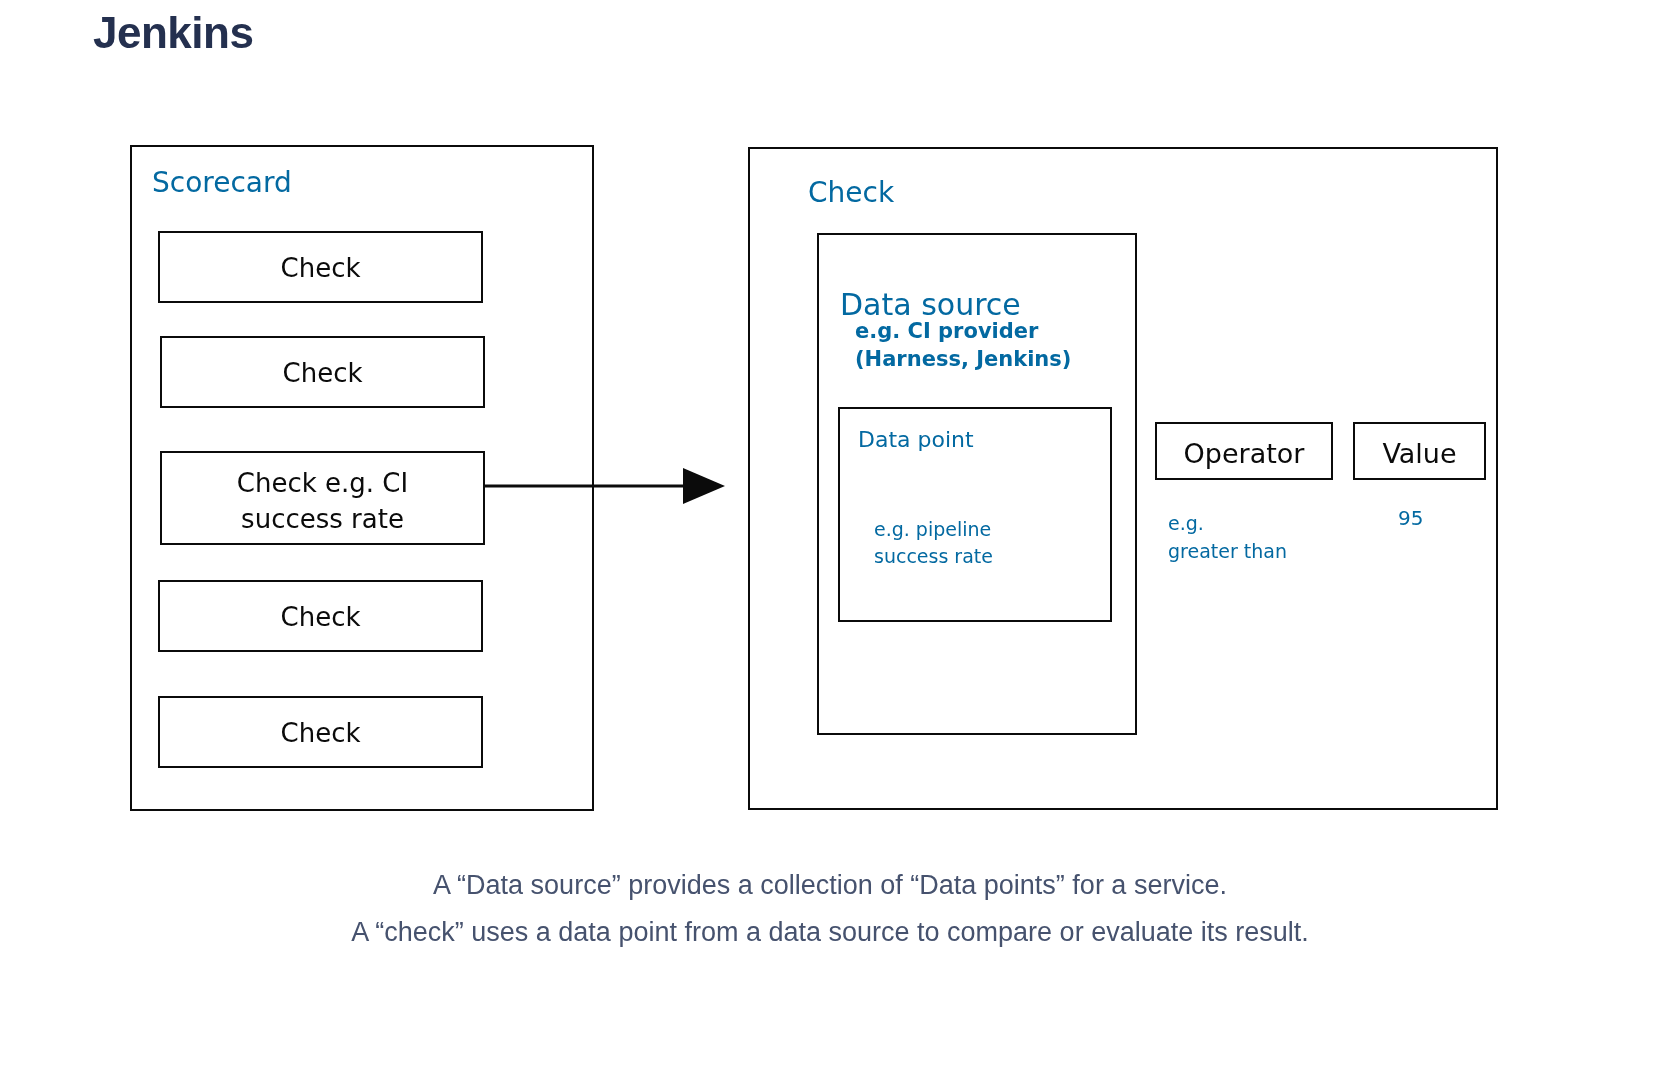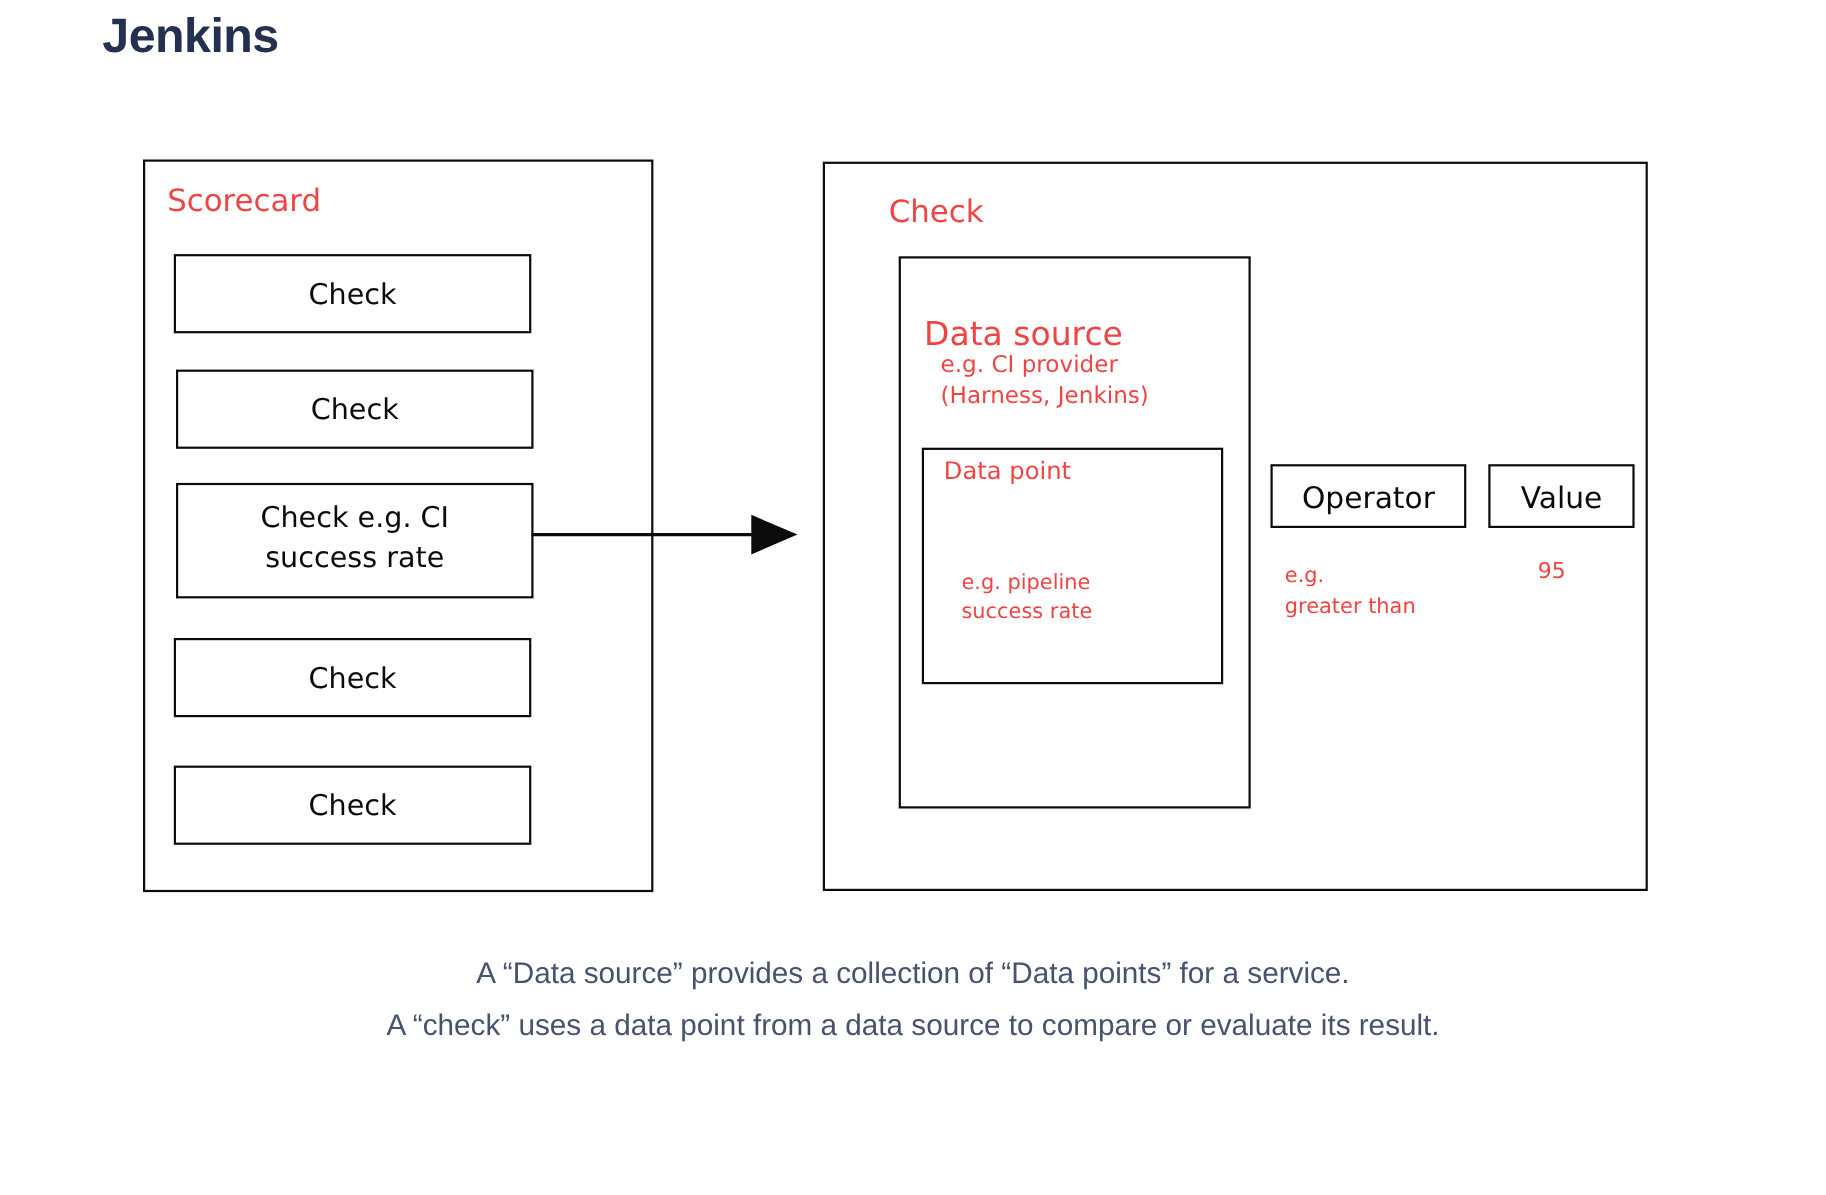--- a/index.html
+++ b/index.html
@@ -41,21 +41,21 @@
     background: #ffffff;
   }
   .box-thin {
     border-width: 2px;
   }
 
   
   .hand {
     position: absolute;
     font-family: "DejaVu Sans", sans-serif;
-    color: #ef4444;
+    color: #0369a1;
     white-space: pre;
     line-height: 1.22;
   }
   .hand-lg { font-size: 28px; }
   .hand-md { font-size: 26px; }
   .hand-sm { font-size: 21px; }
   .hand-xs { font-size: 19px; }
 
   .centered-label {
     position: absolute;
@@ -101,21 +101,21 @@
   <div class="hand hand-lg" style="left:152px; top:166px;"><span>Scorecard</span></div>
 
   <div class="box box-thin" style="left:158px; top:231px; width:325px; height:72px;">
     <div class="centered-label hand-md" style="top:19px; font-size:26px;">Check</div>
   </div>
 
   <div class="box box-thin" style="left:160px; top:336px; width:325px; height:72px;">
     <div class="centered-label hand-md" style="top:19px; font-size:26px;">Check</div>
   </div>
 
-  <div class="box box-thin" style="left:160px; top:439px; width:325px; height:105px;">
+  <div class="box box-thin" style="left:160px; top:451px; width:325px; height:94px;">
     <div class="centered-label" style="top:13px; font-size:26px; line-height:1.38;">Check e.g. CI
 success rate</div>
   </div>
 
   <div class="box box-thin" style="left:158px; top:580px; width:325px; height:72px;">
     <div class="centered-label hand-md" style="top:19px; font-size:26px;">Check</div>
   </div>
 
   <div class="box box-thin" style="left:158px; top:696px; width:325px; height:72px;">
     <div class="centered-label hand-md" style="top:19px; font-size:26px;">Check</div>
@@ -129,26 +129,26 @@
   </div>
 
   <div class="box" style="left:748px; top:147px; width:750px; height:663px;"></div>
 
   <div class="hand hand-lg" style="left:808px; top:176px;">Check</div>
 
   <div class="box box-thin" style="left:817px; top:233px; width:320px; height:502px;"></div>
 
   <div class="hand" style="left:840px; top:261px; font-size:30px;margin-top:26px;">Data source</div>
 
-  <div class="hand hand-sm" style="left:855px; top:318px; line-height:1.33;">e.g. CI provider
+  <div class="hand hand-sm" style="left:855px; top:318px; line-height:1.33;font-weight:bold;">e.g. CI provider
 (Harness, Jenkins)</div>
 
   <div class="box box-thin" style="left:838px; top:407px; width:274px; height:215px;"></div>
 
-  <div class="hand hand-sm" style="left:858px; top:416px; font-size:22px;">Data point</div>
+  <div class="hand hand-sm" style="left:858px; top:427px; font-size:22px;">Data point</div>
 
   <div class="hand hand-xs" style="left:874px; top:516px; line-height:1.4;">e.g. pipeline
 success rate</div>
 
   <div class="box box-thin" style="left:1155px; top:422px; width:178px; height:58px;">
     <div class="centered-label" style="top:12px; font-size:27px;">Operator</div>
   </div>
 
   <div class="hand hand-xs" style="left:1168px; top:510px; line-height:1.45;">e.g.
 greater than</div>

